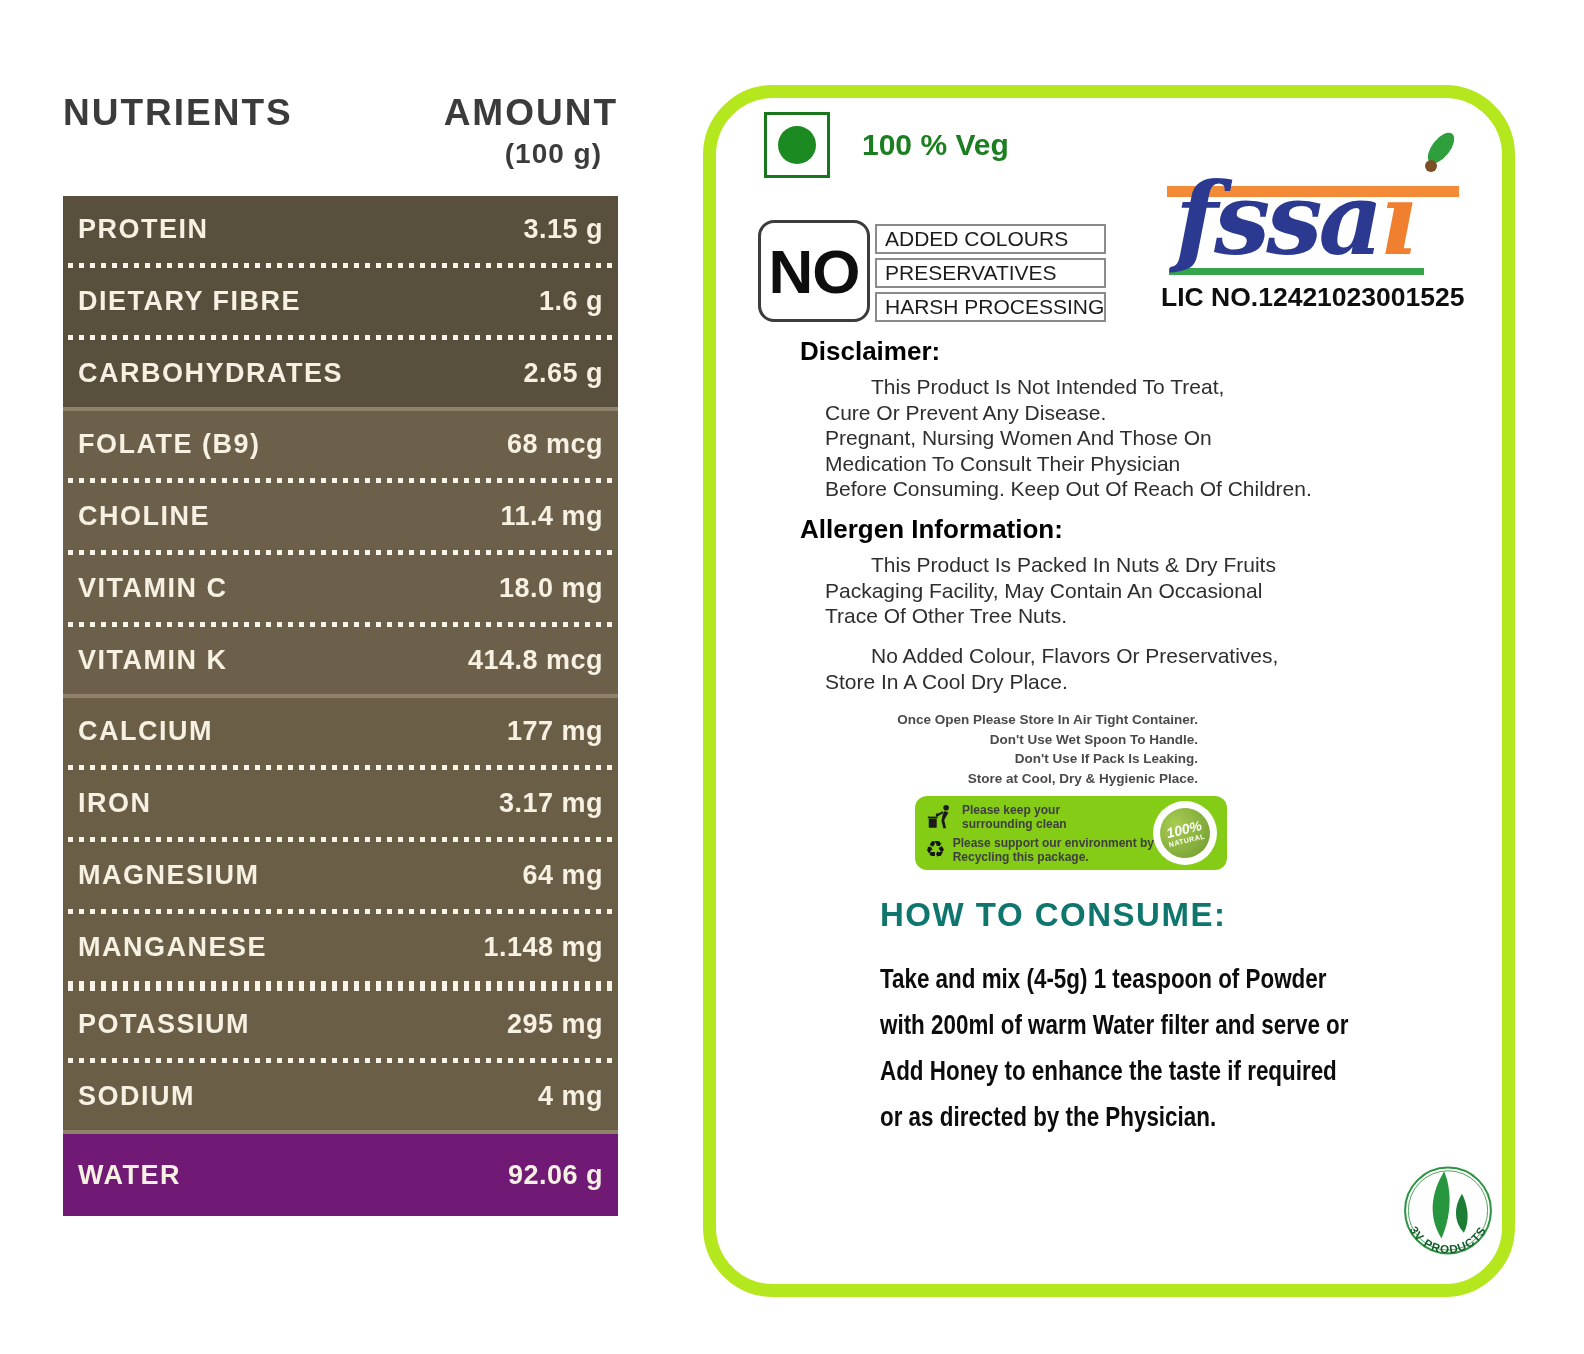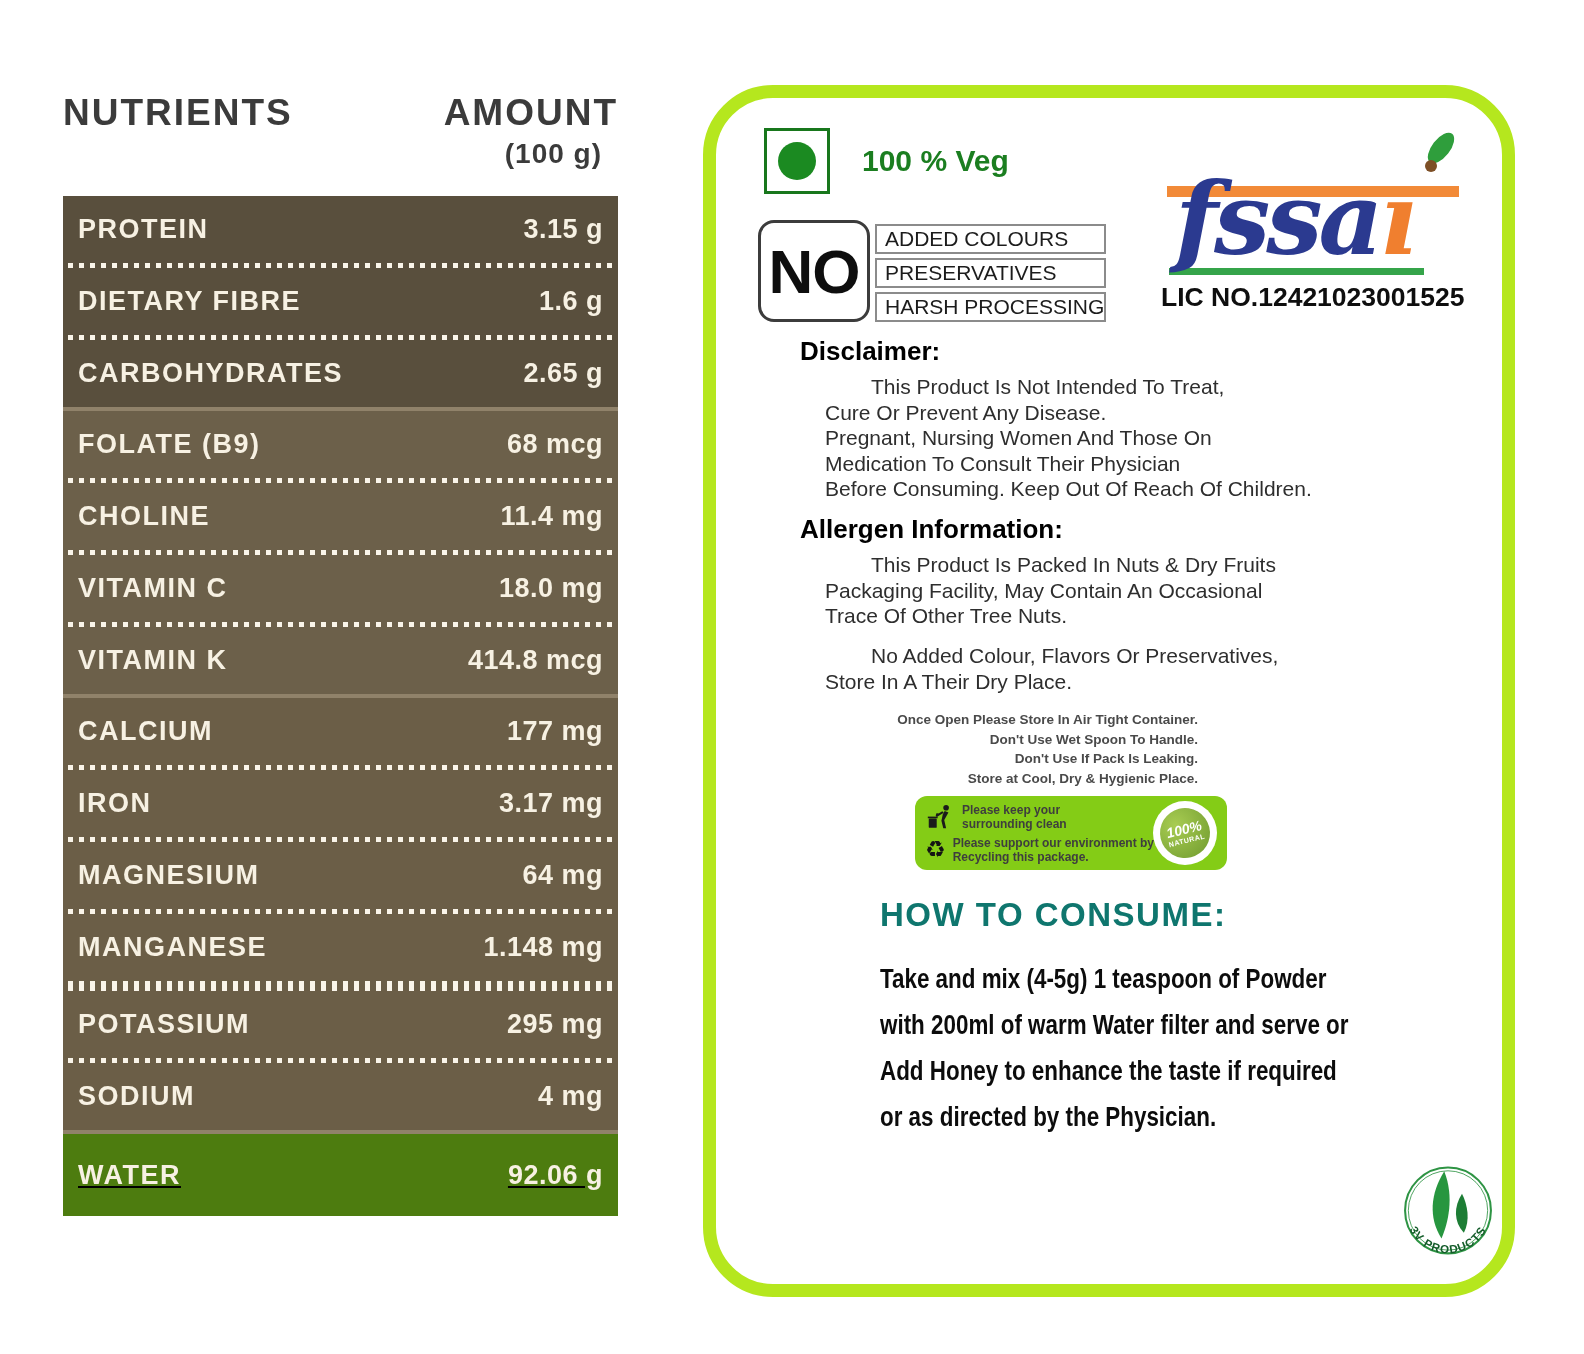--- a/index.html
+++ b/index.html
@@ -25,21 +25,21 @@
   .dots{height:5px;margin:0 5px;
         background-image:repeating-linear-gradient(90deg,#faf5ea 0,#faf5ea 5px,
         transparent 5px,transparent 11px);}
 
   
   .panel{position:absolute;left:703px;top:85px;width:812px;height:1212px;
          border:13px solid #b5e71e;border-radius:70px;box-sizing:border-box;
          background:#fff;}
   .panel .abs{position:absolute;}
 
-  .veg-row{left:48px;top:30px;display:flex;align-items:center;}
+  .veg-row{left:48px;top:14px;display:flex;align-items:center;}
   .veg-square{width:60px;height:60px;border:3px solid #18771c;display:flex;
               align-items:center;justify-content:center;background:#fff;}
   .veg-dot{width:38px;height:38px;border-radius:50%;background:#1b8a21;}
   .veg-label{margin-left:32px;font-size:30px;font-weight:bold;color:#1b7e20;}
 
   .no-row{left:42px;top:122px;display:flex;align-items:flex-end;}
   .no-box{width:106px;height:96px;border:3px solid #3c3c3c;border-radius:16px;
           display:flex;align-items:center;justify-content:center;font-size:62px;
           font-weight:bold;color:#0e0e0e;letter-spacing:-1px;}
   .claims{margin-left:5px;display:flex;flex-direction:column;gap:4px;margin-top:2px;}
@@ -179,21 +179,21 @@
         <span class="tname">POTASSIUM</span>
         <span class="tval">295 mg</span>
       </div>
       <div class="dots"></div>
       <div class="trow">
         <span class="tname">SODIUM</span>
         <span class="tval">4 mg</span>
       </div>
     </div>
     <div class="tgap"></div>
-    <div class="tsection" style="background: #4d7c0f; text-decoration: underline;">
+    <div class="tsection" style="background: #701a75;">
       <div class="trow">
         <span class="tname">WATER</span>
         <span class="tval">92.06 g</span>
       </div>
     </div>
   </div>
 
 <div class="panel">
 
   <div class="abs veg-row">
@@ -238,21 +238,21 @@
     <div class="sec-title">Allergen Information:</div>
     <div class="para-lines indent-first">
         <div class="line first">This Product Is Packed In Nuts &amp; Dry Fruits</div>
         <div class="line">Packaging Facility, May Contain An Occasional</div>
         <div class="line">Trace Of Other Tree Nuts.</div>
       </div>
   </div>
 
   <div class="abs note indent-first">
       <div class="line first">No Added Colour, Flavors Or Preservatives,</div>
-      <div class="line">Store In A Their Dry Place.</div>
+      <div class="line">Store In A Cool Dry Place.</div>
     </div>
 
   <div class="abs handling">
       <div class="line first">Once Open Please Store In Air Tight Container.</div>
       <div class="line">Don't Use Wet Spoon To Handle.</div>
       <div class="line">Don't Use If Pack Is Leaking.</div>
       <div class="line">Store at Cool, Dry &amp; Hygienic Place.</div>
     </div>
 
   <div class="abs eco">

